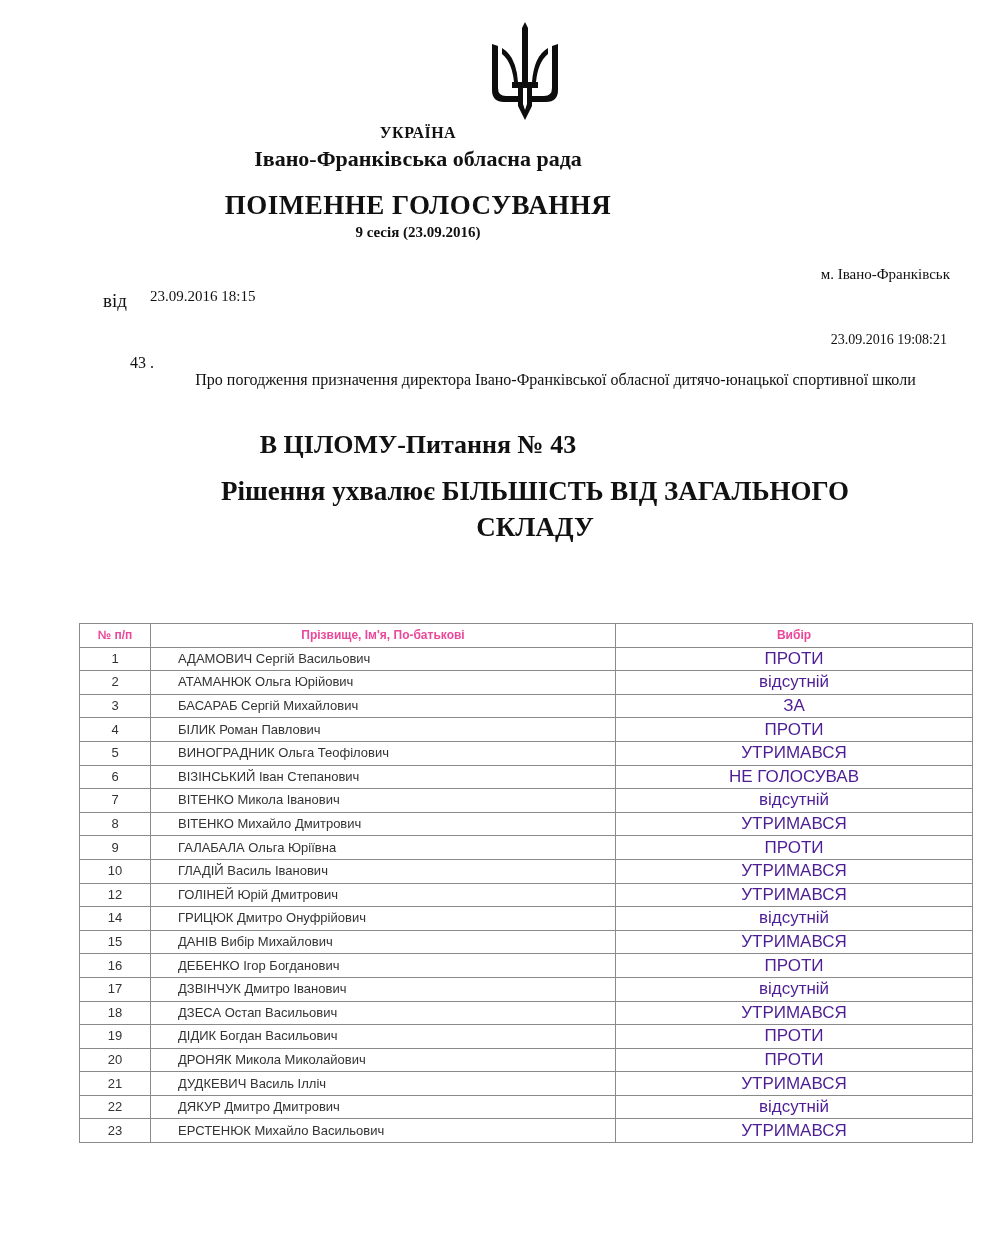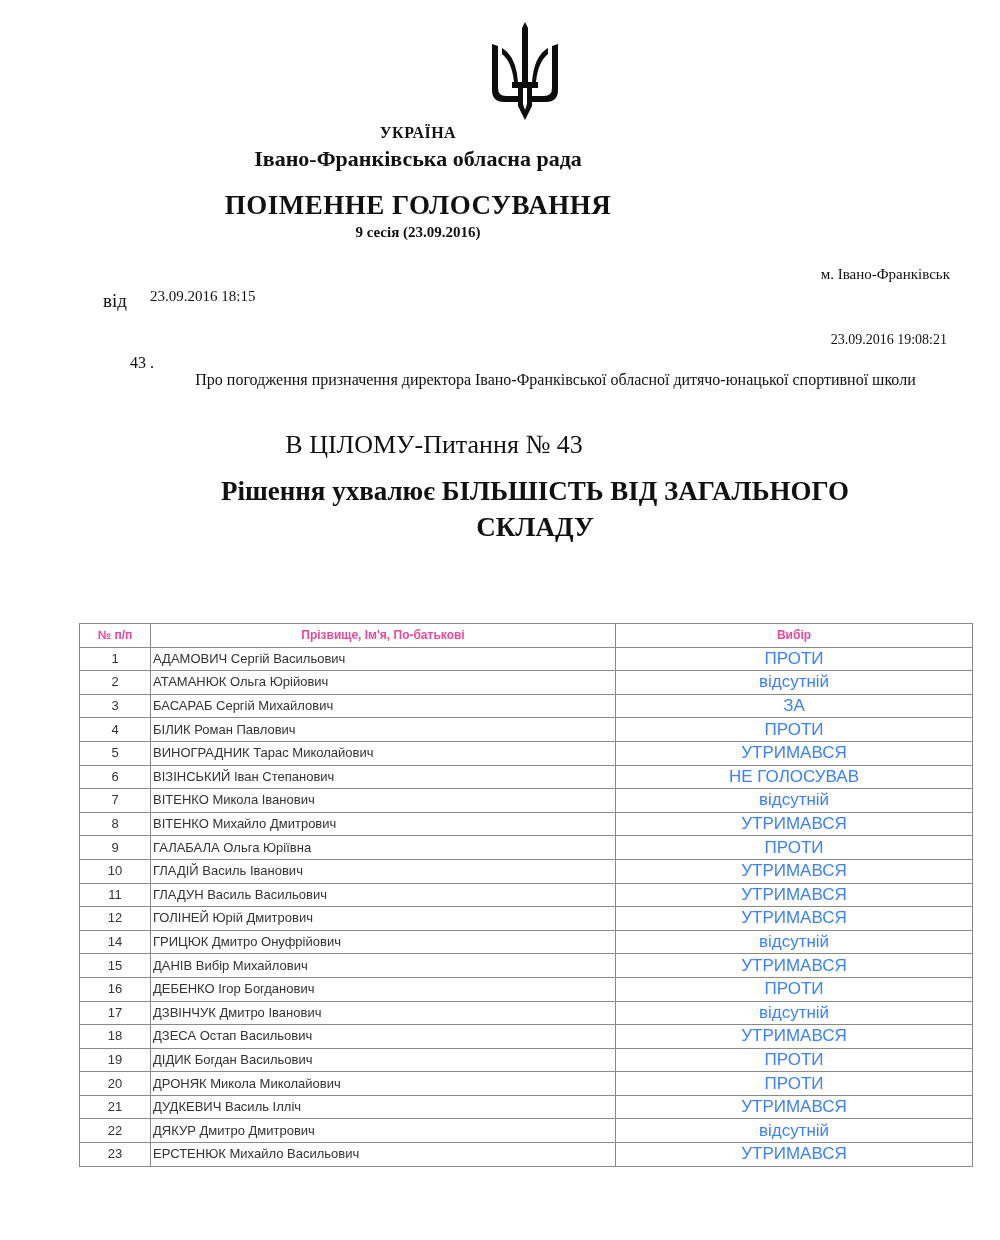--- a/index.html
+++ b/index.html
@@ -14,36 +14,36 @@
   #doc-title { top: 190px; font-size: 27px; font-weight: bold; letter-spacing: 0.5px; }
   #session { top: 224px; font-size: 15px; font-weight: bold; }
 
   #city { top: 266px; right: 50px; font-size: 15px; }
   #from-label { top: 290px; left: 103px; font-size: 19px; }
   #from-date { top: 288px; left: 150px; font-size: 15px; }
   #timestamp { top: 332px; right: 53px; font-size: 14px; }
   #item-num { top: 354px; left: 130px; font-size: 16px; }
   #item-text { top: 354px; left: 173px; width: 765px; font-size: 16px; text-align: center; line-height: 22px; margin-top: 15px; }
 
-  #vote-scope { top: 430px; font-size: 26px; font-weight: normal; padding-left: 16px; }
+  #vote-scope { top: 430px; font-size: 26px; font-weight: bold; }
   #decision { top: 473px; left: 160px; width: 750px; text-align: center; font-size: 27px; font-weight: bold; line-height: 36px; }
 
   table#votes {
     position: absolute; left: 79px; top: 623px; width: 893px;
     border-collapse: collapse; table-layout: fixed;
     font-family: "Liberation Sans", "DejaVu Sans", sans-serif;
   }
   #votes td, #votes th {
     border: 1px solid #8a8a8a; height: 22.6px; padding: 0; line-height: 20px;
     overflow: hidden; white-space: nowrap;
   }
   #votes th { font-size: 12px; font-weight: bold; color: #ec4899; }
   #votes td.num { text-align: center; font-size: 13px; color: #333; }
-  #votes td.name { text-align: left; padding-left: 2px; font-size: 13px; color: #333; }
-  #votes td.choice { text-align: center; font-size: 17px; color: #3b82f6; }
+  #votes td.name { text-align: left; padding-left: 27px; font-size: 13px; color: #333; }
+  #votes td.choice { text-align: center; font-size: 17px; color: #4c1d95; }
   col.c1 { width: 71px; } col.c2 { width: 465px; } col.c3 { width: 357px; }
 </style>
 </head>
 <body>
 
 <svg id="emblem" viewBox="0 0 74 100">
   <g fill="#0d0d0d">
 
     <path d="M37 0 L40 6 L40 62 L34 62 L34 6 Z"></path>
 
@@ -108,21 +108,21 @@
         <td class="name">БАСАРАБ Сергій Михайлович</td>
         <td class="choice">ЗА</td>
       </tr>
       <tr>
         <td class="num">4</td>
         <td class="name">БІЛИК Роман Павлович</td>
         <td class="choice">ПРОТИ</td>
       </tr>
       <tr>
         <td class="num">5</td>
-        <td class="name">ВИНОГРАДНИК Тарас Миколайович</td>
+        <td class="name">ВИНОГРАДНИК Ольга Теофілович</td>
         <td class="choice">УТРИМАВСЯ</td>
       </tr>
       <tr>
         <td class="num">6</td>
         <td class="name">ВІЗІНСЬКИЙ Іван Степанович</td>
         <td class="choice">НЕ ГОЛОСУВАВ</td>
       </tr>
       <tr>
         <td class="num">7</td>
         <td class="name">ВІТЕНКО Микола Іванович</td>
@@ -137,25 +137,20 @@
         <td class="num">9</td>
         <td class="name">ГАЛАБАЛА Ольга Юріївна</td>
         <td class="choice">ПРОТИ</td>
       </tr>
       <tr>
         <td class="num">10</td>
         <td class="name">ГЛАДІЙ Василь Іванович</td>
         <td class="choice">УТРИМАВСЯ</td>
       </tr>
       <tr>
-        <td class="num">11</td>
-        <td class="name">ГЛАДУН Василь Васильович</td>
-        <td class="choice">УТРИМАВСЯ</td>
-      </tr>
-      <tr>
         <td class="num">12</td>
         <td class="name">ГОЛІНЕЙ Юрій Дмитрович</td>
         <td class="choice">УТРИМАВСЯ</td>
       </tr>
       <tr>
         <td class="num">14</td>
         <td class="name">ГРИЦЮК Дмитро Онуфрійович</td>
         <td class="choice">відсутній</td>
       </tr>
       <tr>

